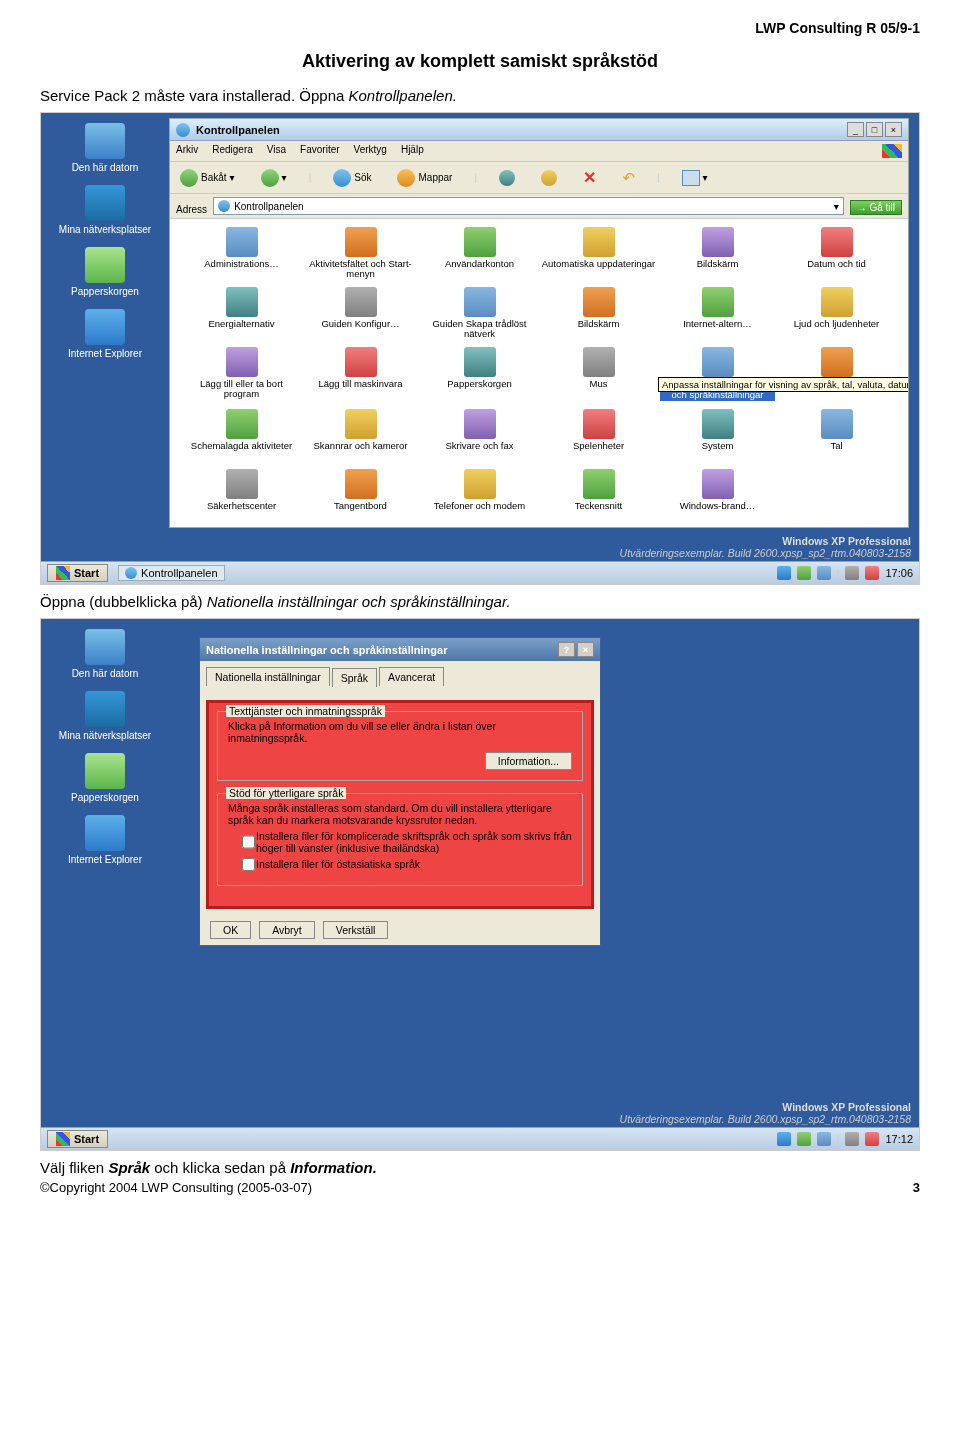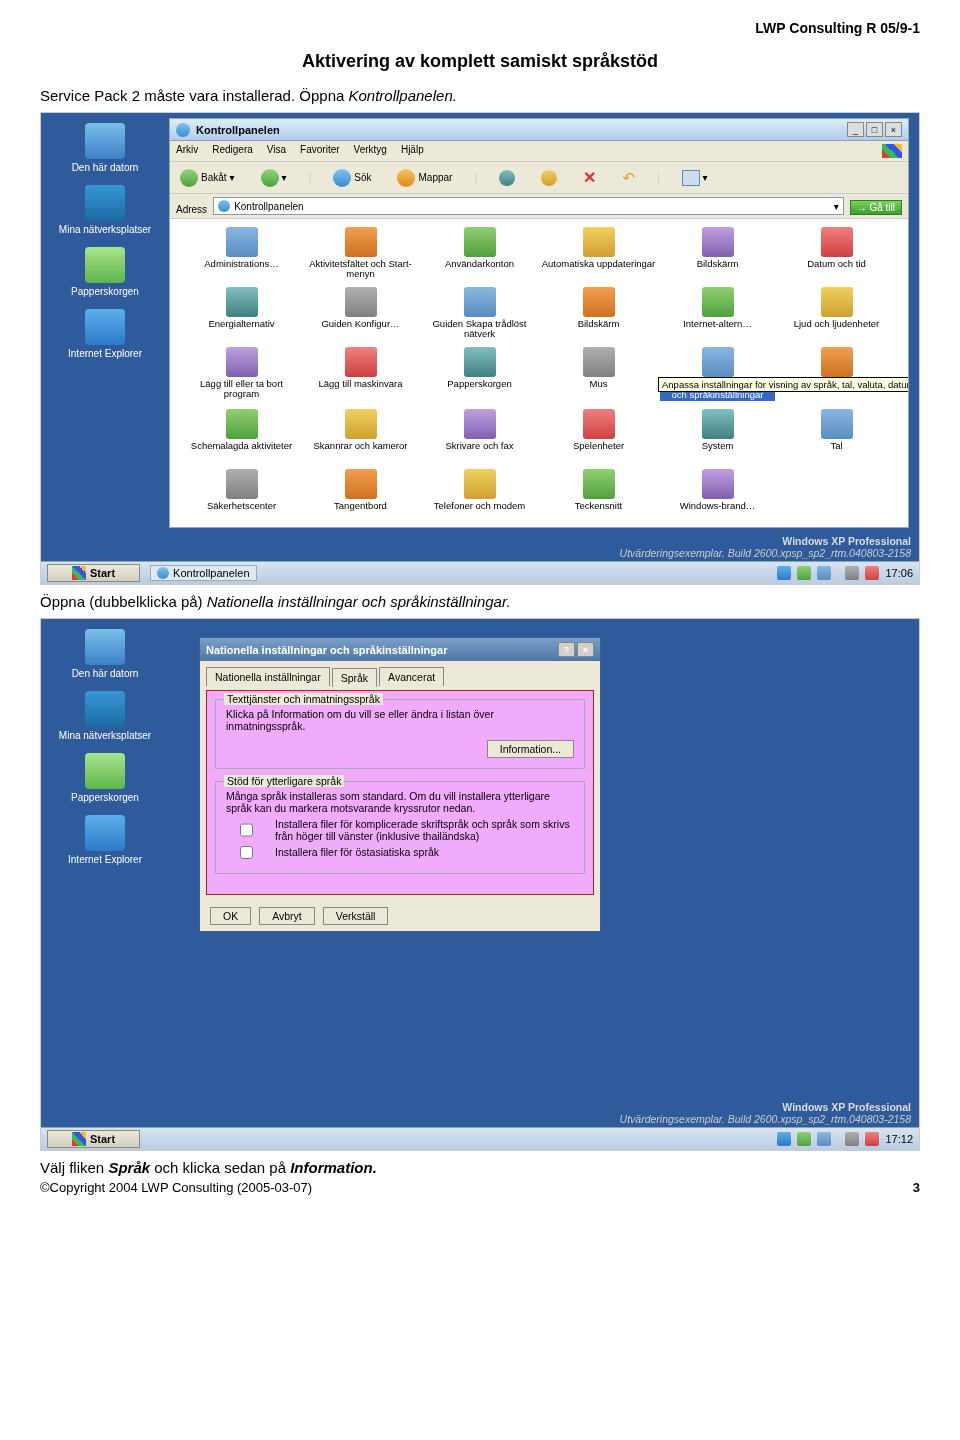--- a/index.html
+++ b/index.html
@@ -39,39 +39,39 @@
   .cp{flex:1;overflow:auto;padding:6px 12px;display:grid;grid-template-columns:repeat(6,1fr);gap:4px 0}
   .cpi{display:flex;flex-direction:column;align-items:center;gap:2px;padding:2px}
   .cpi-ic{width:32px;height:30px;border-radius:3px}
   .cpi span{font-size:9.5px;text-align:center;line-height:1.05;min-height:20px}
   .sel{background:#316ac5;color:#fff;padding:1px}
   .tip{position:relative}
   .tooltip{position:absolute;top:32px;left:0;background:#ffffe1;border:1px solid #000;font-size:9.5px;padding:1px 3px;white-space:nowrap;z-index:10}
   .brand{text-align:right;color:#ccc;font-size:10.5px;padding:2px 8px;font-style:italic}
   .brand b{color:#ddd;font-style:normal}
   .task{background:linear-gradient(#d7e4f2,#b9cce2);display:flex;align-items:center;padding:2px 6px;font-size:11px;gap:10px;border-top:1px solid #8aa}
-  .start{background:linear-gradient(#ece9d8,#d4d0c0);border:1px solid #888;padding:1px 24px;display:flex;align-items:center;gap:4px}
+  .start{background:linear-gradient(#ece9d8,#d4d0c0);border:1px solid #888;padding:1px 8px;display:flex;align-items:center;gap:4px}
   .start-sq{width:14px;height:14px;background:linear-gradient(45deg,#e33 25%,#3b5 25% 50%,#35e 50% 75%,#eb3 75%)}
   .task-btn{background:#dee9f2;border:1px solid #9ab;padding:1px 6px;display:flex;align-items:center;gap:4px}
   .tray{margin-left:auto;display:flex;align-items:center;gap:6px}
   .tray span{font-size:11px}
   .tic{width:14px;height:14px;border-radius:2px}
   .desk2{display:flex;height:480px}
   .dlg{width:400px;background:#ece9d8;border:1px solid #406090;margin:8px auto 0 0;display:flex;flex-direction:column}
   .dlg-t{background:linear-gradient(#7da0c8,#4d76a8);color:#fff;font-size:11px;font-weight:bold;padding:4px 6px;display:flex;align-items:center}
   .dlg-t .winctl span{background:#d4d0c8}
   .tabs{display:flex;padding:6px 6px 0;font-size:10.5px}
   .tab{border:1px solid #888;border-bottom:none;padding:3px 8px;margin-right:2px;background:#ece9d8}
   .tab.act{background:#ece9d8;position:relative;top:1px}
-  .dlg-body{border:1px solid #b91c1c;margin:4px 6px 6px;padding:8px;background:#f0abfc;font-size:10.5px;flex:1}
+  .dlg-body{border:3px solid #b91c1c;margin:14px 6px 6px;padding:8px;background:#ef4444;font-size:10.5px;flex:1}
   .grp{border:1px solid #aaa;padding:8px 10px 10px;margin-bottom:12px;position:relative}
   .grp legend{font-size:10.5px;padding:0 3px;position:absolute;top:-7px;left:8px;background:#ece9d8}
   .grp-btn{text-align:right;margin-top:8px}
   .grp-btn button,.dlg-btns button{font-size:10.5px;padding:2px 12px;background:#ece9d8;border:1px solid #888}
-  .chk{display:flex;gap:22px;margin:4px 0 4px 14px}
+  .chk{display:flex;gap:1px;margin:4px 0 4px 14px}
   .chk input{margin:0}
   .dlg-btns{display:flex;justify-content:flex-start;gap:8px;padding:6px 10px}
   .foot{display:flex;justify-content:space-between;font-size:13px;margin-top:4px}
   
   .c1{background:linear-gradient(#88b8e0,#5a8cc0)}
   .c2{background:linear-gradient(#f0a050,#d07020)}
   .c3{background:linear-gradient(#90d070,#50a040)}
   .c4{background:linear-gradient(#f0d060,#d0a030)}
   .c5{background:linear-gradient(#c0a0e0,#8060b0)}
   .c6{background:linear-gradient(#f08080,#d04040)}

